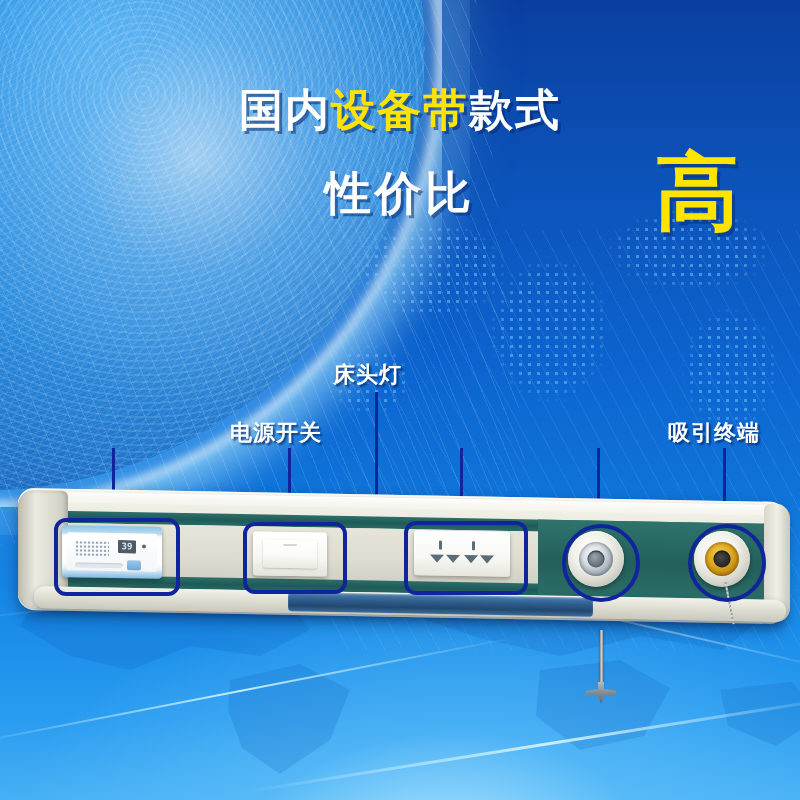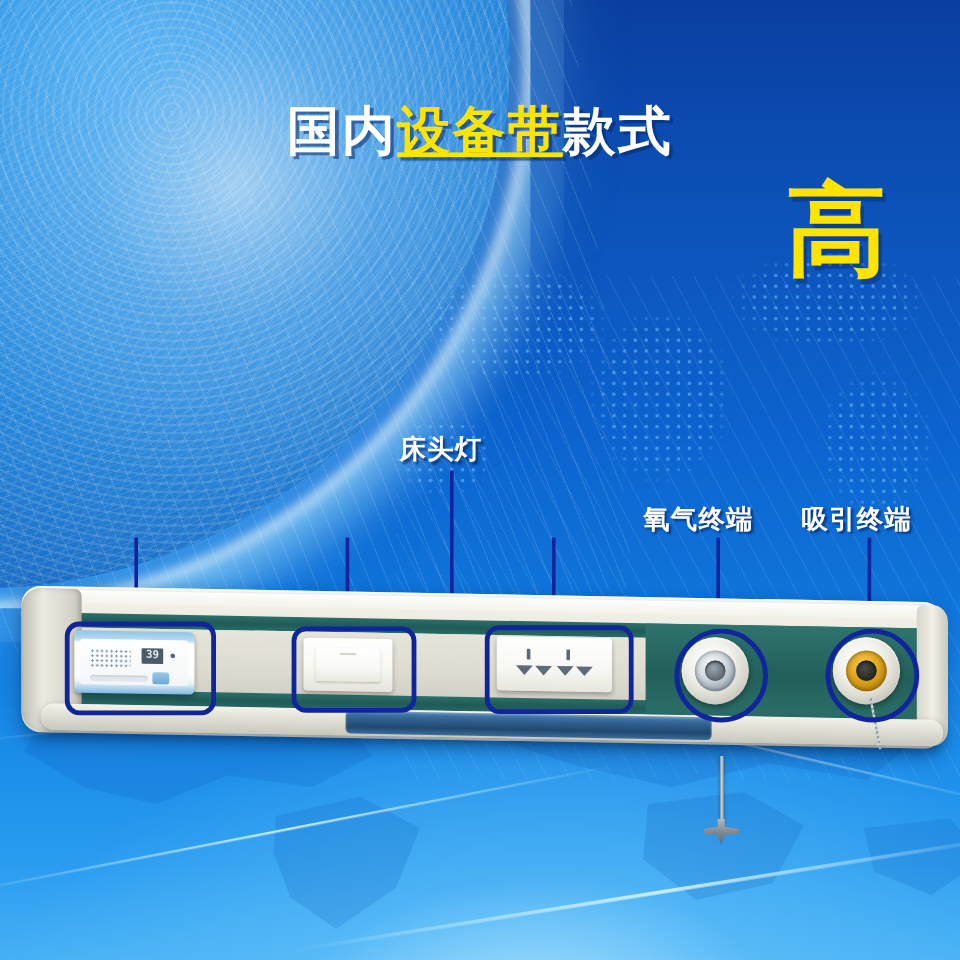--- a/index.html
+++ b/index.html
@@ -107,21 +107,21 @@
 
   
   .headline{
     position:absolute;left:0;right:0;top:88px;text-align:center;
     font-size:44px;font-weight:bold;letter-spacing:2px;line-height:1;
     white-space:nowrap;
     text-shadow:3px 3px 0 rgba(6,40,110,.55);
     font-family:"DejaVu Sans","Liberation Sans",sans-serif;
   }
   .hl-w{color:#ffffff;}
-  .hl-y{color:#ffe400;text-decoration:underline;}
+  .hl-y{color:#ffe400;}
   .subline{
     position:absolute;left:0;right:0;top:170px;text-align:center;
     font-size:46px;font-weight:bold;letter-spacing:4px;line-height:1;
     color:#ffffff;white-space:nowrap;
     text-shadow:3px 3px 0 rgba(6,40,110,.5);
     font-family:"DejaVu Sans","Liberation Sans",sans-serif;
   }
   .bigword{
     position:absolute;left:655px;top:150px;
     font-size:84px;font-weight:bold;line-height:1;color:#ffe400;
@@ -327,24 +327,25 @@
 
   <div class="streak s1"></div>
   <div class="streak s2"></div>
   <div class="streak s3"></div>
   <div class="streak s4"></div>
   <div class="streak s5"></div>
 
   <div class="headline">
     <span class="hl-w">国内</span><span class="hl-y">设备带</span><span class="hl-w">款式</span>
   </div>
+  <div class="subline">性价比</div>
   <div class="bigword">高</div>
 
+  <div class="callout" style="left:230px;top:418px;">电源开关</div>
   <div class="callout" style="left:333px;top:360px;">床头灯</div>
-  <div class="callout" style="left:536px;top:418px;">氧气终端</div>
   <div class="callout" style="left:668px;top:418px;">吸引终端</div>
 
   <div class="leader" style="left:112px;top:448px;height:82px;"></div>
   <div class="leader" style="left:288px;top:448px;height:85px;"></div>
   <div class="leader" style="left:375px;top:392px;height:215px;"></div>
   <div class="leader" style="left:460px;top:448px;height:84px;"></div>
   <div class="leader" style="left:597px;top:448px;height:84px;"></div>
   <div class="leader" style="left:723px;top:448px;height:84px;"></div>
 
   <div class="panel-wrap">

